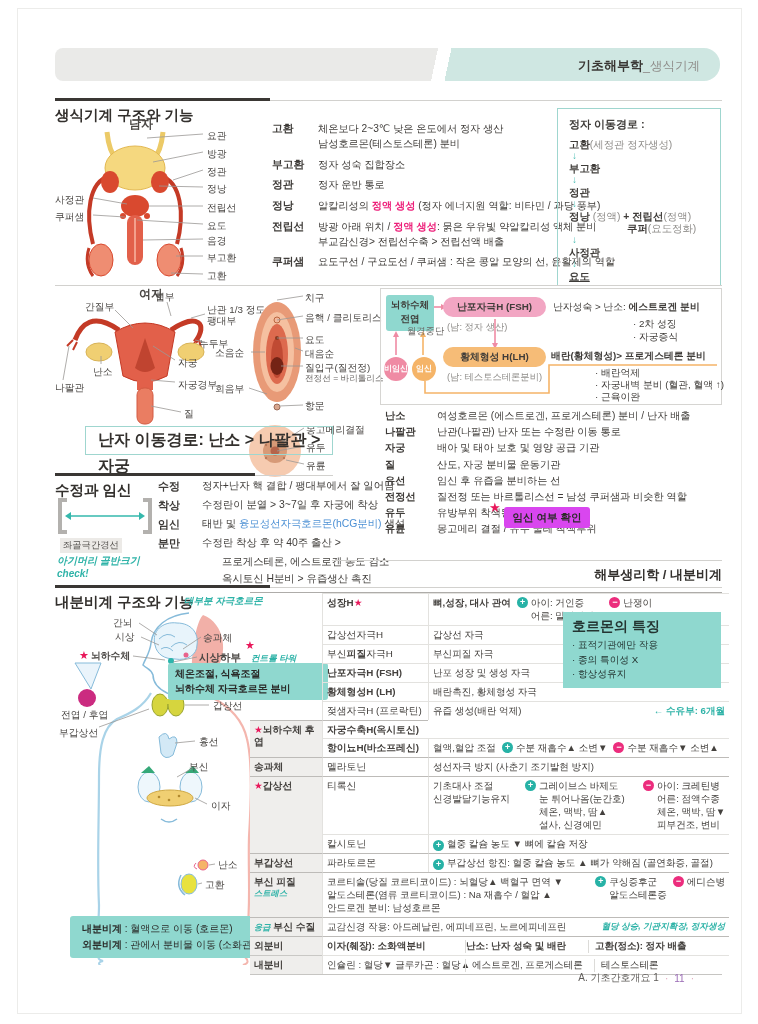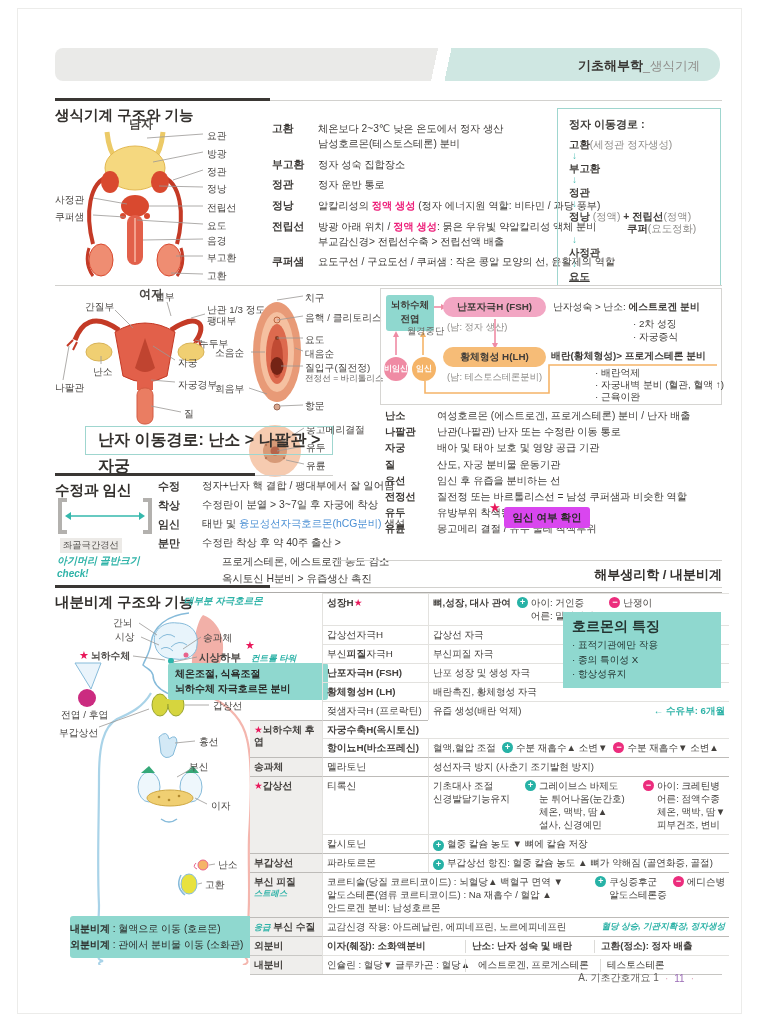--- a/index.html
+++ b/index.html
@@ -73,21 +73,21 @@
  font-size:9px;font-weight:bold;margin-right:3px;vertical-align:-1px;flex:none}
 .pi{background:#27b2a6}.pi::before{content:"+"}
 .mi{background:#ec2d7d}.mi::before{content:"−"}
 .fx{display:flex;align-items:flex-start;gap:6px}
 .nw{white-space:nowrap}
 .traits{left:563px;top:612px;width:158px;background:#8fd8cf;padding:6px 9px;box-sizing:border-box;color:#243532}
 .traits .tt{font-weight:bold;font-size:14px;margin-bottom:2px}
 .traits .ti{font-size:9.7px;line-height:1.5}
 .ibox{left:168px;top:663px;width:160px;background:#8fd8cf;border-radius:3px;padding:4px 7px;box-sizing:border-box;
  font-size:10px;line-height:1.45;font-weight:bold;color:#2a2a28;white-space:nowrap}
-.ebox{left:70px;top:916px;width:186px;background:#8fd8cf;border-radius:3px;padding:5px 0;box-sizing:border-box;
+.ebox{left:70px;top:916px;width:186px;background:#8fd8cf;border-radius:3px;padding:5px 12px;box-sizing:border-box;
  font-size:10px;line-height:1.6;color:#2a2a28;white-space:nowrap}
 .foot{position:absolute;right:64px;top:971px;font-size:10px;color:#5f5c59;display:flex;gap:6px;align-items:center}
 .foot .pg{color:#9a6bb5}
 .foot .dt{color:#e0a8bc}
 .phys-title{position:absolute;right:36px;top:566px;font-size:13px;font-weight:bold;color:#33302d}
 </style>
 </head>
 <body>
 
 <div class="page">
@@ -597,27 +597,27 @@
         </span>
   </div>
   <div class="oc gt"><span class="ochw hw" style="display:inline">응급</span> <span>부신 수질</span></div>
   <div class="cc m24 gt fx">
         <span class="nw">교감신경 작용: 아드레날린, 에피네프린, 노르에피네프린</span>
         <span class="hw nw" style="margin-left:auto;font-size:8.6px">혈당 상승, 기관지확장, 정자생성</span>
       </div>
   <div class="oc gt">외분비</div>
   <div class="cc m24 gt fx">
         <span class="seg-b nw" style="width:132px;flex:none">이자(췌장): 소화액분비</span>
-        <span class="seg-b nw" style="width:116px;flex:none;border-left:1px solid #dcdbd8;padding-left:6px">난소: 난자 성숙 및 배란</span>
+        <span class="seg-b nw" style="width:116px;flex:none;border-left:1px solid #dcdbd8;">난소: 난자 성숙 및 배란</span>
         <span class="seg-b nw" style="border-left:1px solid #dcdbd8;padding-left:6px">고환(정소): 정자 배출</span>
       </div>
   <div class="oc">내분비</div>
   <div class="cc m24 fx">
         <span class="nw" style="width:132px;flex:none">인슐린 : 혈당▼ 글루카곤 : 혈당▲</span>
-        <span class="nw" style="width:116px;flex:none;border-left:1px solid #dcdbd8;padding-left:12px">에스트로겐, 프로게스테론</span>
+        <span class="nw" style="width:116px;flex:none;border-left:1px solid #dcdbd8;padding-left:6px">에스트로겐, 프로게스테론</span>
         <span class="nw" style="border-left:1px solid #dcdbd8;padding-left:6px">테스토스테론</span>
       </div>
 </div>
 
 <div class="abs traits">
   <div class="tt">호르몬의 특징</div>
   <div class="ti">· 표적기관에만 작용</div>
   <div class="ti">· 종의 특이성 X</div>
   <div class="ti">· 항상성유지</div>
 </div>

